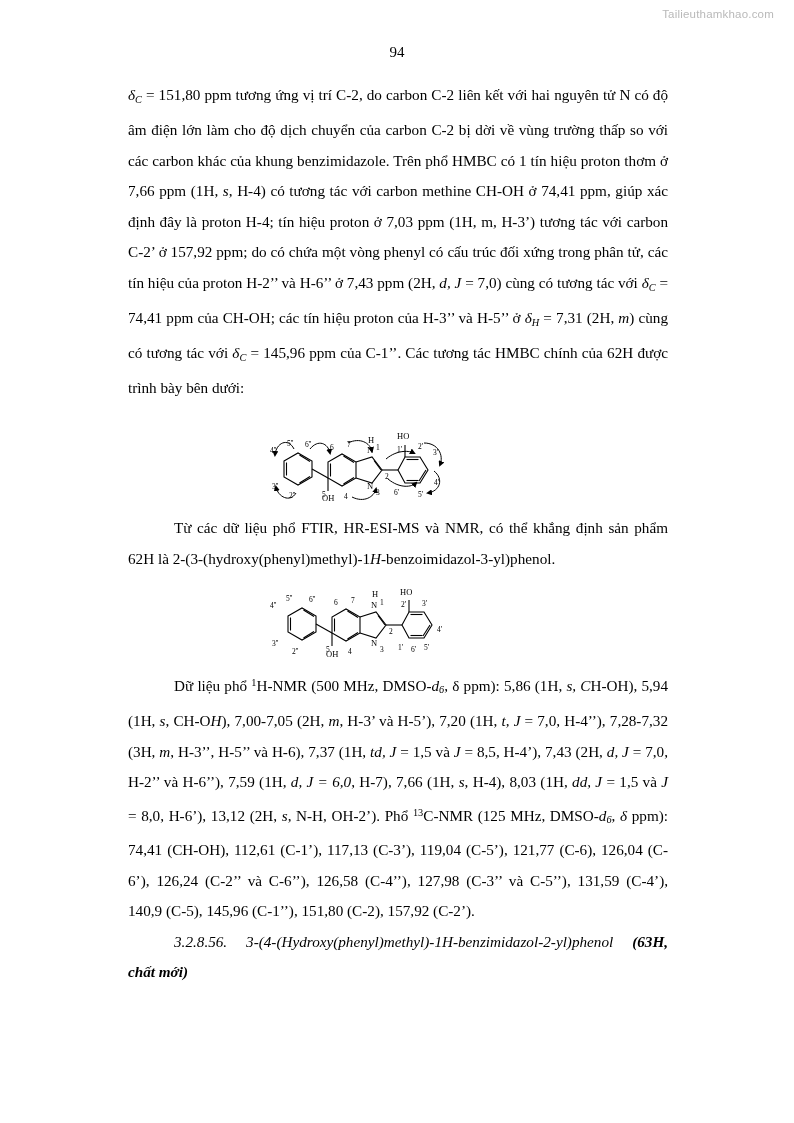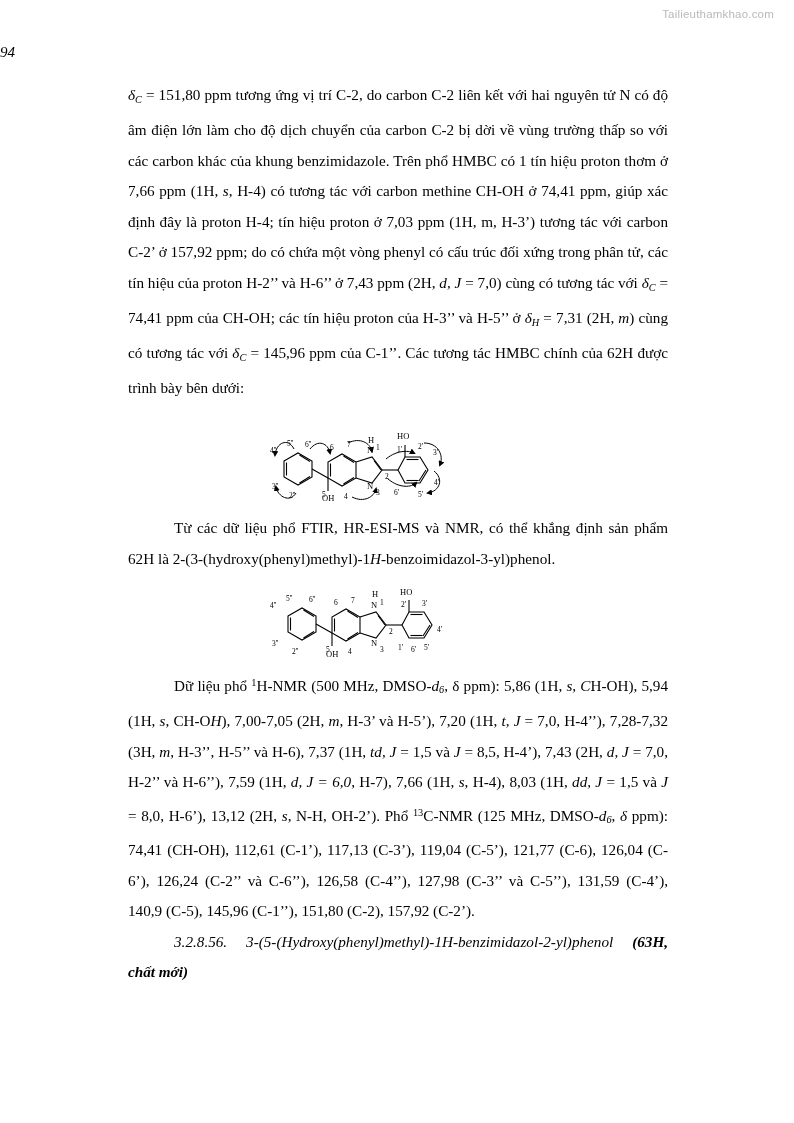--- a/index.html
+++ b/index.html
@@ -28,22 +28,22 @@
     font-family: "Liberation Sans", sans-serif;
     font-size: 11.5px;
     color: #b9b9b9;
     letter-spacing: .2px;
   }
   .page-number {
     position: absolute;
     top: 44px;
     left: 0;
     width: 794px;
+    text-align: center;
     font-size: 15px;
-    font-style: italic;
   }
   .content {
     position: absolute;
     left: 128px;
     top: 80px;
     width: 540px;
   }
   p {
     margin: 0 0 0 0;
     font-size: 15.2px;
@@ -209,17 +209,17 @@
           <text x="174" y="24">3'</text>
           <text x="163" y="70">6'</text>
           <text x="176" y="68">5'</text>
           <text x="189" y="50">4'</text>
         </g>
       </svg>
     </div>
 
     <p class="indent"><span>Dữ liệu phổ </span><sup>1</sup><span>H-NMR (500 MHz, DMSO-</span><span class="italic">d</span><sub class="italic">6</sub><span>, δ ppm): 5,86 (1H, </span><span class="italic">s, C</span><span>H-OH), 5,94 (1H, </span><span class="italic">s</span><span>, CH-O</span><span class="italic">H</span><span>), 7,00-7,05 (2H, </span><span class="italic">m</span><span>, H-3’ và H-5’), 7,20 (1H, </span><span class="italic">t, J</span><span> = 7,0, H-4’’), 7,28-7,32 (3H, </span><span class="italic">m</span><span>, H-3’’, H-5’’ và H-6), 7,37 (1H, </span><span class="italic">td, J</span><span> = 1,5 và </span><span class="italic">J</span><span> = 8,5, H-4’), 7,43 (2H, </span><span class="italic">d, J</span><span> = 7,0, H-2’’ và H-6’’), 7,59 (1H, </span><span class="italic">d, J = 6,0</span><span>, H-7), 7,66 (1H, </span><span class="italic">s</span><span>, H-4), 8,03 (1H, </span><span class="italic">dd, J</span><span> = 1,5 và </span><span class="italic">J</span><span> = 8,0, H-6’), 13,12 (2H, </span><span class="italic">s</span><span>, N-H, OH-2’). Phổ </span><sup>13</sup><span>C-NMR (125 MHz, DMSO-</span><span class="italic">d</span><sub class="italic">6</sub><span>, </span><span class="italic">δ</span><span> ppm): 74,41 (CH-OH), 112,61 (C-1’), 117,13 (C-3’), 119,04 (C-5’), 121,77 (C-6), 126,04 (C-6’), 126,24 (C-2’’ và C-6’’), 126,58 (C-4’’), 127,98 (C-3’’ và C-5’’), 131,59 (C-4’), 140,9 (C-5), 145,96 (C-1’’), 151,80 (C-2), 157,92 (C-2’).</span></p>
 
-    <p class="section-head"><span>3.2.8.56.</span>&nbsp; <span>3-(5-(Hydroxy(phenyl)methyl)-1H-benzimidazol-2-yl)phenol</span>&nbsp; <span class="bold">(63H, chất mới)</span></p>
+    <p class="section-head"><span>3.2.8.56.</span>&nbsp; <span>3-(4-(Hydroxy(phenyl)methyl)-1H-benzimidazol-2-yl)phenol</span>&nbsp; <span class="bold">(63H, chất mới)</span></p>
 
 
   </div>
 </div>
 
 </body></html>

